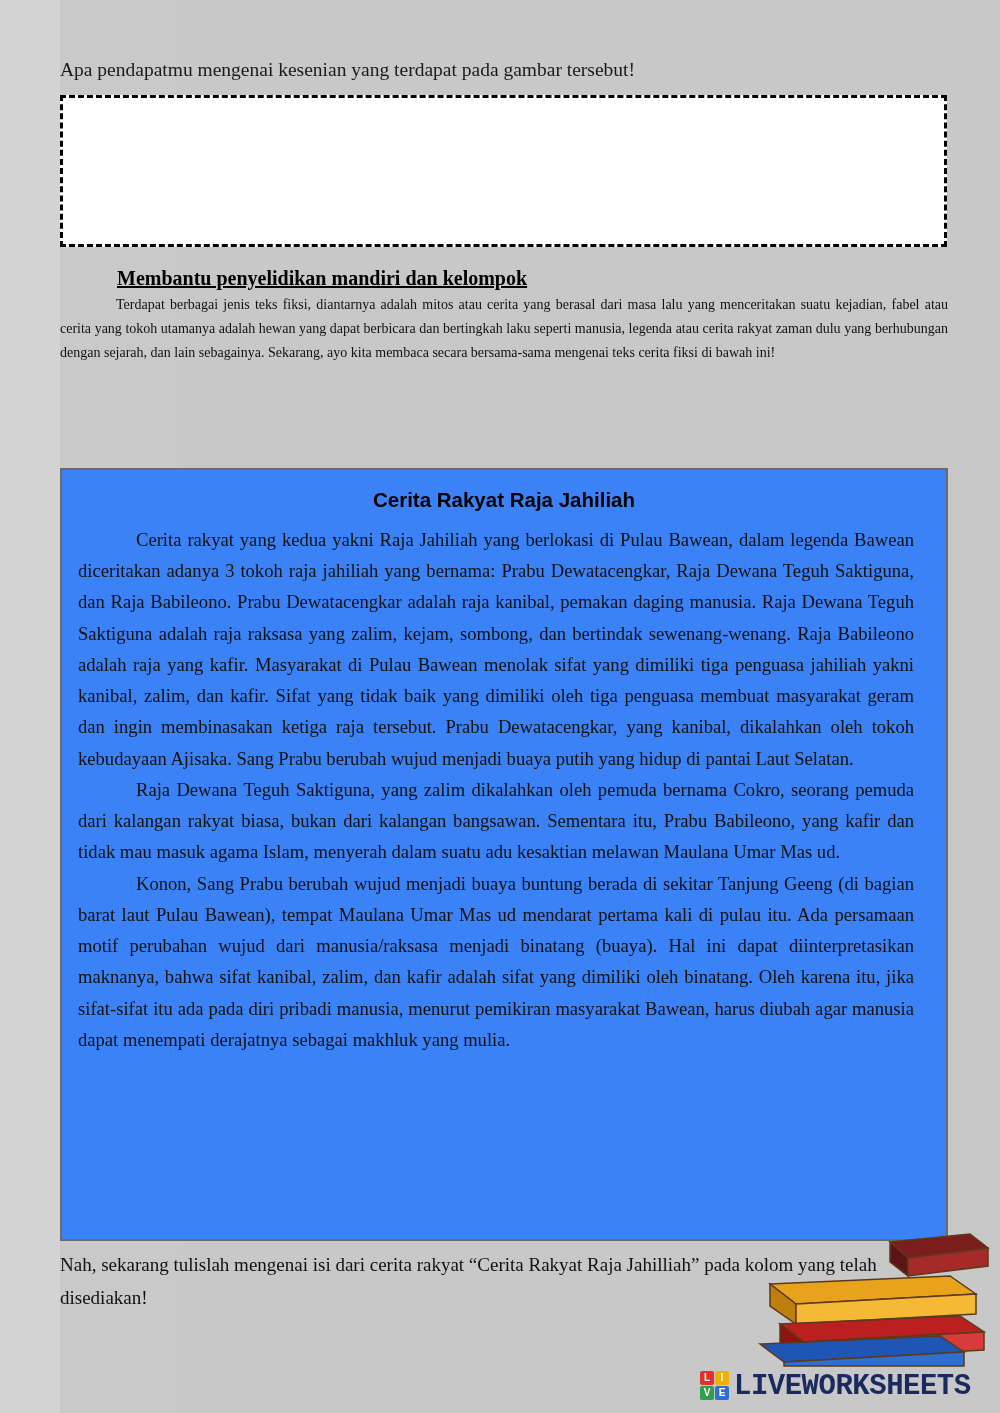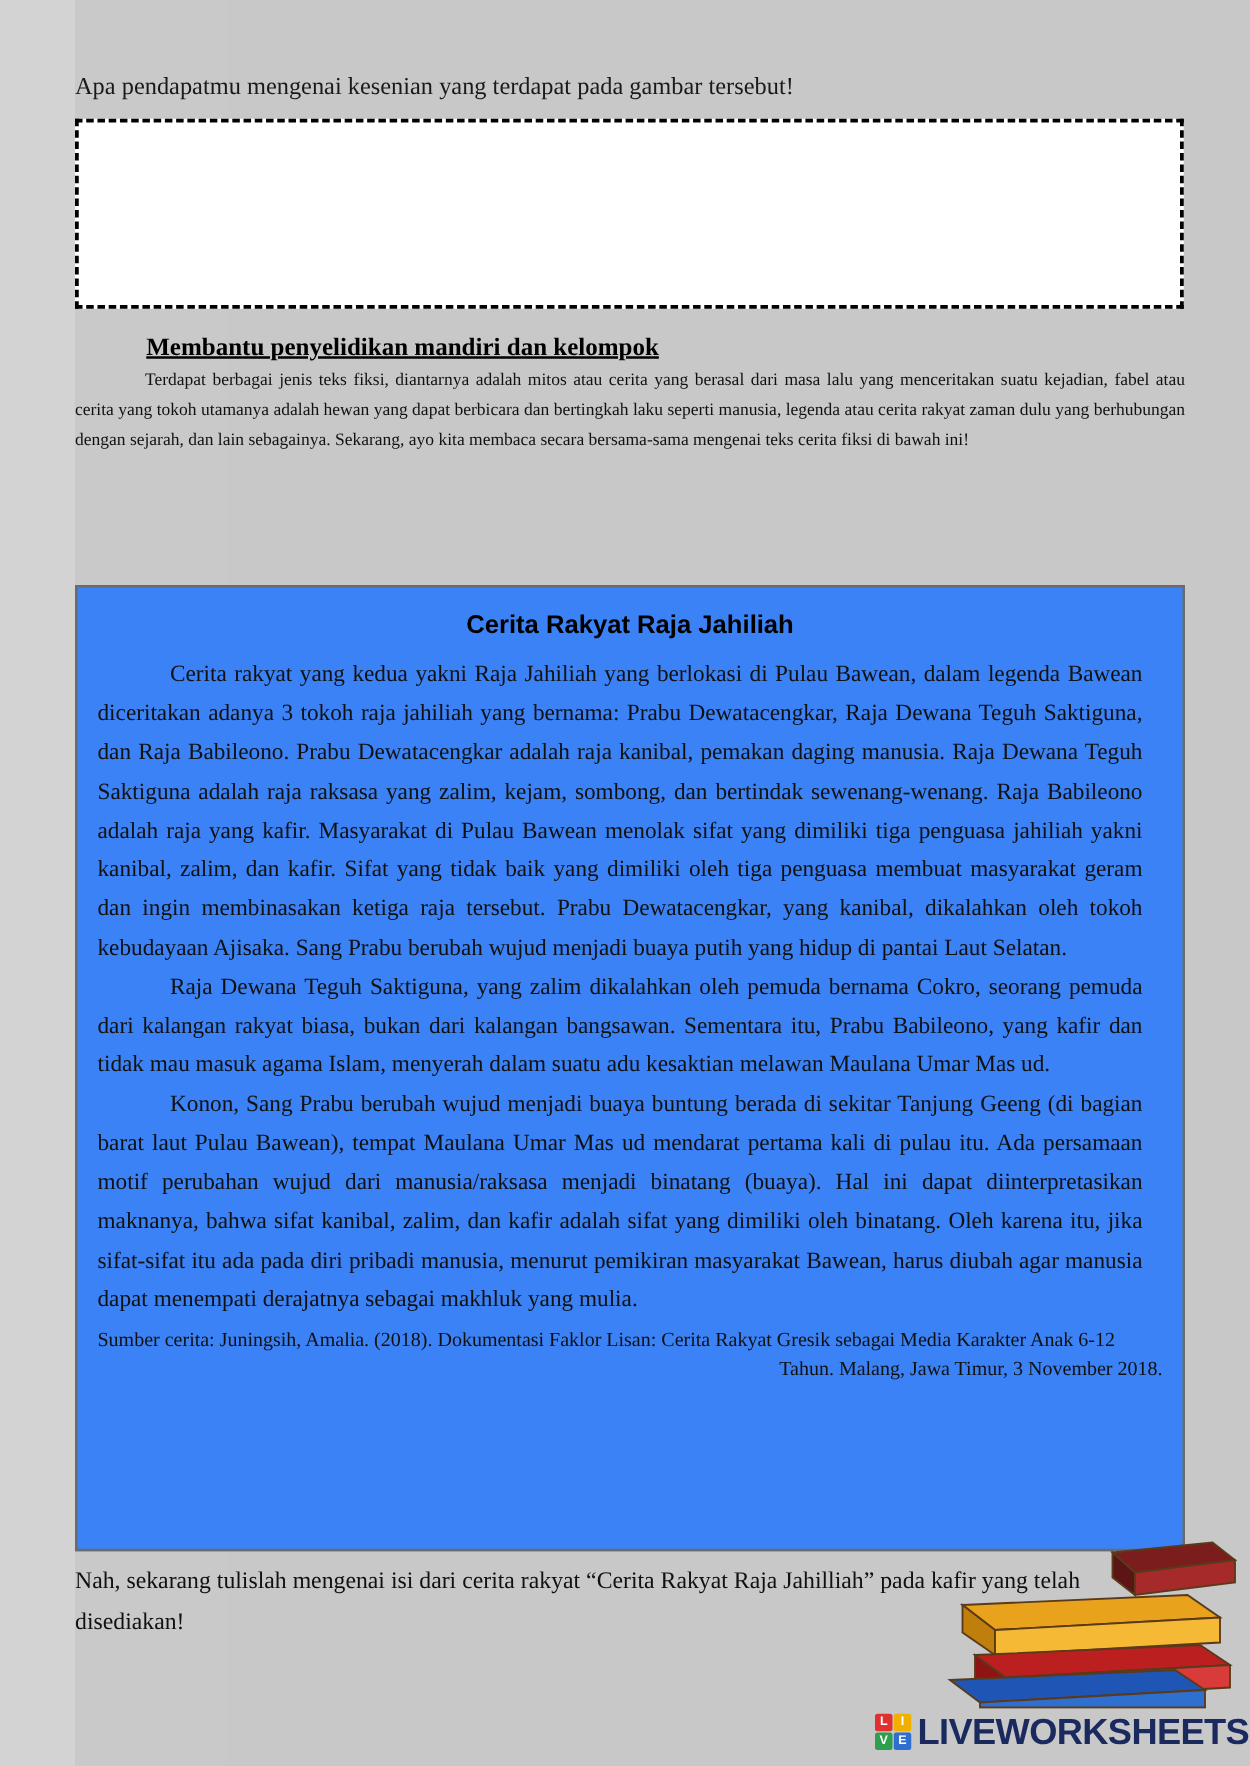--- a/index.html
+++ b/index.html
@@ -146,21 +146,21 @@
     color: #fff;
     text-align: center;
     line-height: 14px;
     border-radius: 2px;
   }
   .lw-l { left: 0; top: 0; background: #e03030; }
   .lw-i { left: 15px; top: 0; background: #f0b000; }
   .lw-v { left: 0; top: 15px; background: #2f9e4f; }
   .lw-e { left: 15px; top: 15px; background: #2f6fd0; }
   .lw-word {
-    font-family: Liberation Sans, sans-serif;
+    font-family: Liberation Mono, monospace;
     font-size: 29px;
     font-weight: bold;
     color: #1b2a5e;
     letter-spacing: -0.5px;
   }
 </style>
 </head>
 <body>
 
 <div class="page-bg"></div>
@@ -179,27 +179,23 @@
 
   <div class="story-box">
     <div class="story-title">Cerita Rakyat Raja Jahiliah</div>
 
     <p class="story-par"><span class="indent"></span><span>Cerita rakyat yang kedua yakni Raja Jahiliah yang berlokasi di Pulau Bawean, dalam legenda Bawean diceritakan adanya 3 tokoh raja jahiliah yang bernama:  Prabu Dewatacengkar, Raja Dewana Teguh Saktiguna, dan Raja Babileono. Prabu Dewatacengkar adalah raja kanibal, pemakan daging manusia. Raja Dewana Teguh Saktiguna adalah raja raksasa yang zalim, kejam, sombong, dan bertindak sewenang-wenang. Raja Babileono adalah raja yang kafir. Masyarakat di Pulau Bawean menolak sifat yang dimiliki tiga penguasa jahiliah yakni kanibal, zalim, dan kafir. Sifat yang tidak baik yang dimiliki oleh tiga penguasa membuat masyarakat geram dan ingin membinasakan ketiga raja tersebut. Prabu Dewatacengkar, yang kanibal, dikalahkan oleh tokoh kebudayaan Ajisaka. Sang Prabu berubah wujud menjadi buaya putih yang hidup di pantai Laut Selatan.</span></p>
 
     <p class="story-par"><span class="indent"></span><span>Raja Dewana Teguh Saktiguna, yang zalim dikalahkan oleh pemuda bernama Cokro, seorang pemuda dari kalangan rakyat biasa, bukan dari kalangan bangsawan. Sementara itu, Prabu Babileono, yang kafir dan tidak mau masuk agama Islam, menyerah dalam suatu adu kesaktian melawan Maulana Umar Mas ud.</span></p>
 
     <p class="story-par"><span class="indent"></span><span>Konon, Sang Prabu berubah wujud menjadi buaya buntung berada di sekitar Tanjung Geeng (di bagian barat laut Pulau Bawean), tempat Maulana Umar Mas ud mendarat pertama kali di pulau itu. Ada persamaan motif perubahan wujud dari manusia/raksasa menjadi binatang (buaya). Hal ini dapat diinterpretasikan maknanya, bahwa sifat kanibal, zalim, dan kafir adalah sifat yang dimiliki oleh binatang. Oleh karena itu, jika sifat-sifat itu ada pada diri pribadi manusia, menurut pemikiran masyarakat Bawean, harus diubah agar manusia dapat menempati derajatnya sebagai makhluk yang mulia.</span></p>
 
-    <div class="source">
-      <span>Sumber cerita: Juningsih, Amalia. (2018). Dokumentasi Faklor Lisan: Cerita Rakyat Gresik sebagai Media Karakter Anak 6-12</span>
-      <span class="line2">Tahun. Malang, Jawa Timur, 3 November 2018.</span>
-    </div>
   </div>
 
-  <div class="closing">Nah, sekarang tulislah mengenai isi dari cerita rakyat “Cerita Rakyat Raja Jahilliah” pada kafir yang telah disediakan!</div>
+  <div class="closing">Nah, sekarang tulislah mengenai isi dari cerita rakyat “Cerita Rakyat Raja Jahilliah” pada kolom yang telah disediakan!</div>
 
   <svg class="books" viewBox="0 0 250 135">
     <g stroke="#5a3a1a" stroke-width="1.5">
       <path d="M150 10 L230 2 L248 16 L168 26 Z" fill="#7b1d1d"></path>
       <path d="M150 10 L168 26 L168 44 L150 30 Z" fill="#5c1414"></path>
       <path d="M168 26 L248 16 L248 34 L168 44 Z" fill="#a62a2a"></path>
       <path d="M30 52 L210 44 L236 62 L56 72 Z" fill="#e8a21c"></path>
       <path d="M30 52 L56 72 L56 92 L30 74 Z" fill="#c07f0c"></path>
       <path d="M56 72 L236 62 L236 82 L56 92 Z" fill="#f5b936"></path>
       <path d="M40 92 L220 84 L244 100 L64 110 Z" fill="#bb1f1f"></path>

